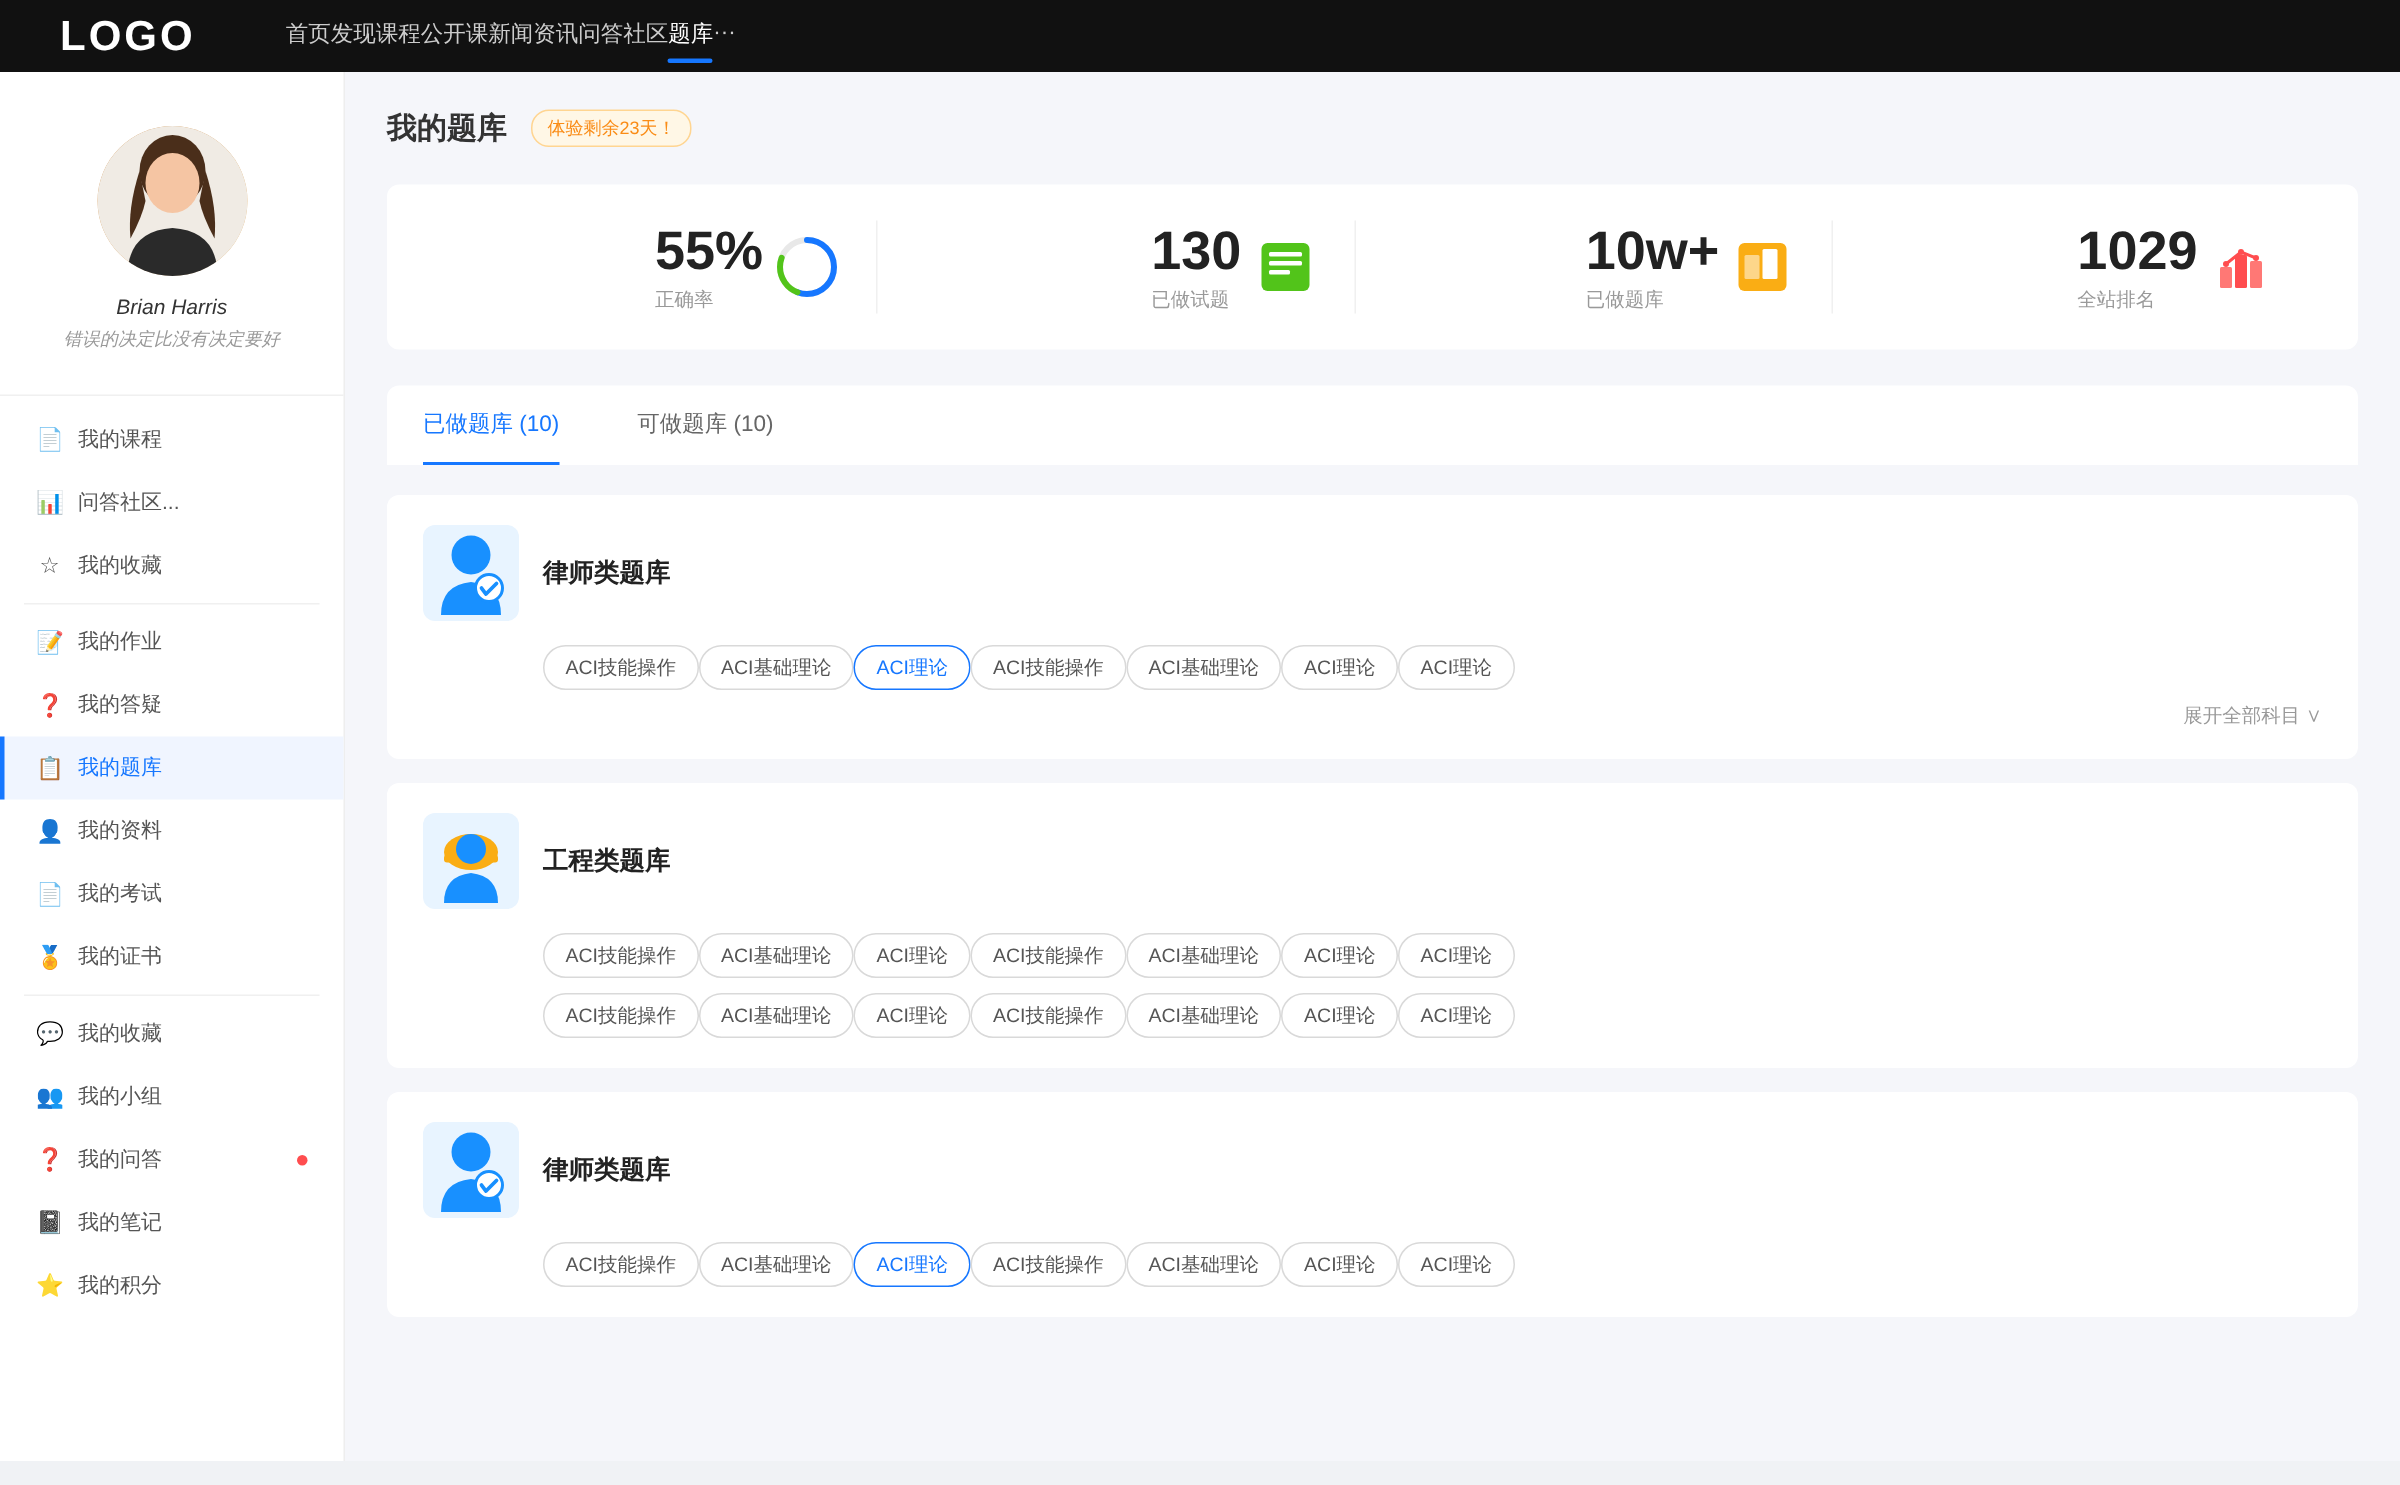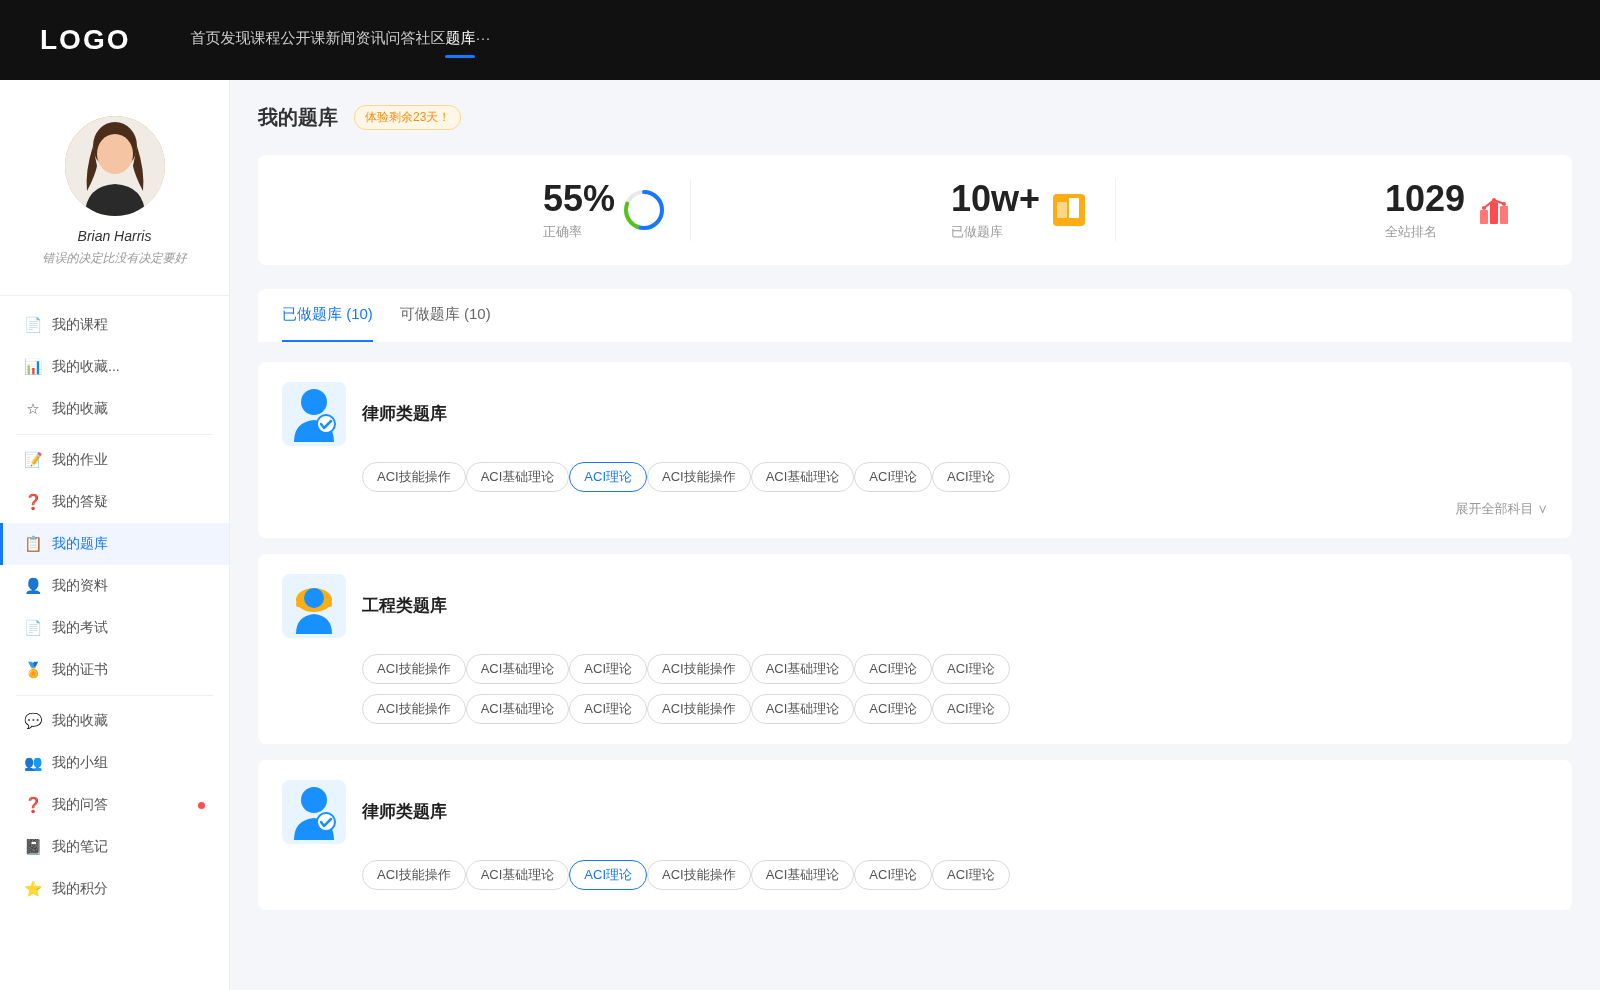--- a/index.html
+++ b/index.html
@@ -1,21 +1,21 @@
 <!DOCTYPE html>
 <html><head>
   <meta charset="utf-8">
   <style>
     * { box-sizing: border-box; margin: 0; padding: 0; }
     body { font-family: -apple-system, BlinkMacSystemFont, 'PingFang SC', 'Microsoft YaHei', sans-serif; background: #f0f2f5; color: #333; }
 
     
     .navbar {
       background: #111;
-      height: 80px;
+      height: 48px;
       display: flex;
       align-items: center;
       padding: 0 40px;
       position: sticky;
       top: 0;
       z-index: 100;
     }
     .navbar-logo {
       color: #fff;
       font-size: 28px;
@@ -269,21 +269,21 @@
       flex-shrink: 0;
     }
     .stat-icon-blue { background: none; }
     .stat-icon-green { background: none; }
     .stat-icon-yellow { background: none; }
     .stat-icon-red { background: none; }
 
     
     .tabs-bar {
       display: flex;
-      gap: 27px;
+      gap: 52px;
       margin-bottom: 20px;
       background: #fff;
       padding: 0 24px;
       border-radius: 8px 8px 0 0;
     }
     .tab-item {
       font-size: 15px;
       color: #666;
       padding: 16px 0;
       cursor: pointer;
@@ -388,21 +388,21 @@
       <div class="sidebar-motto">错误的决定比没有决定要好</div>
     </div>
 
     <ul class="sidebar-menu">
       <li class="sidebar-menu-item">
         <span class="sidebar-menu-icon">📄</span>
         <span class="sidebar-menu-label">我的课程</span>
       </li>
       <li class="sidebar-menu-item">
         <span class="sidebar-menu-icon">📊</span>
-        <span class="sidebar-menu-label">我的收藏...</span>
+        <span class="sidebar-menu-label">问答社区...</span>
       </li>
       <li class="sidebar-menu-item">
         <span class="sidebar-menu-icon">☆</span>
         <span class="sidebar-menu-label">我的收藏</span>
       </li>
       <div class="sidebar-divider"></div>
       <li class="sidebar-menu-item">
         <span class="sidebar-menu-icon">📝</span>
         <span class="sidebar-menu-label">我的作业</span>
       </li>
@@ -467,20 +467,34 @@
         </div>
         <div class="stat-icon stat-icon-blue">
           <svg width="44" height="44" viewBox="0 0 44 44" xmlns="http://www.w3.org/2000/svg">
             <circle cx="22" cy="22" r="18" fill="none" stroke="#e8e8e8" stroke-width="4"></circle>
             <circle cx="22" cy="22" r="18" fill="none" stroke="#1677ff" stroke-width="4" stroke-dasharray="62.8 56.5" stroke-linecap="round" transform="rotate(-90 22 22)"></circle>
             <circle cx="22" cy="22" r="18" fill="none" stroke="#52c41a" stroke-width="4" stroke-dasharray="28 91.3" stroke-dashoffset="-62.8" stroke-linecap="round" transform="rotate(-90 22 22)"></circle>
           </svg>
         </div>
       </div>
 
+      <div class="stat-item">
+        <div class="stat-value-wrap">
+          <span class="stat-value">130</span>
+          <span class="stat-label">已做试题</span>
+        </div>
+        <div class="stat-icon stat-icon-green">
+          <svg width="36" height="36" viewBox="0 0 36 36" xmlns="http://www.w3.org/2000/svg">
+            <rect x="2" y="2" width="32" height="32" rx="4" fill="#52c41a"></rect>
+            <rect x="7" y="8" width="22" height="3" rx="1" fill="#fff"></rect>
+            <rect x="7" y="14" width="22" height="3" rx="1" fill="#fff"></rect>
+            <rect x="7" y="20" width="14" height="3" rx="1" fill="#fff"></rect>
+          </svg>
+        </div>
+      </div>
 
       <div class="stat-item">
         <div class="stat-value-wrap">
           <span class="stat-value">10w+</span>
           <span class="stat-label">已做题库</span>
         </div>
         <div class="stat-icon stat-icon-yellow">
           <svg width="36" height="36" viewBox="0 0 36 36" xmlns="http://www.w3.org/2000/svg">
             <rect x="2" y="2" width="32" height="32" rx="4" fill="#faad14"></rect>
             <rect x="6" y="10" width="10" height="16" rx="1" fill="#fff" opacity="0.5"></rect>

